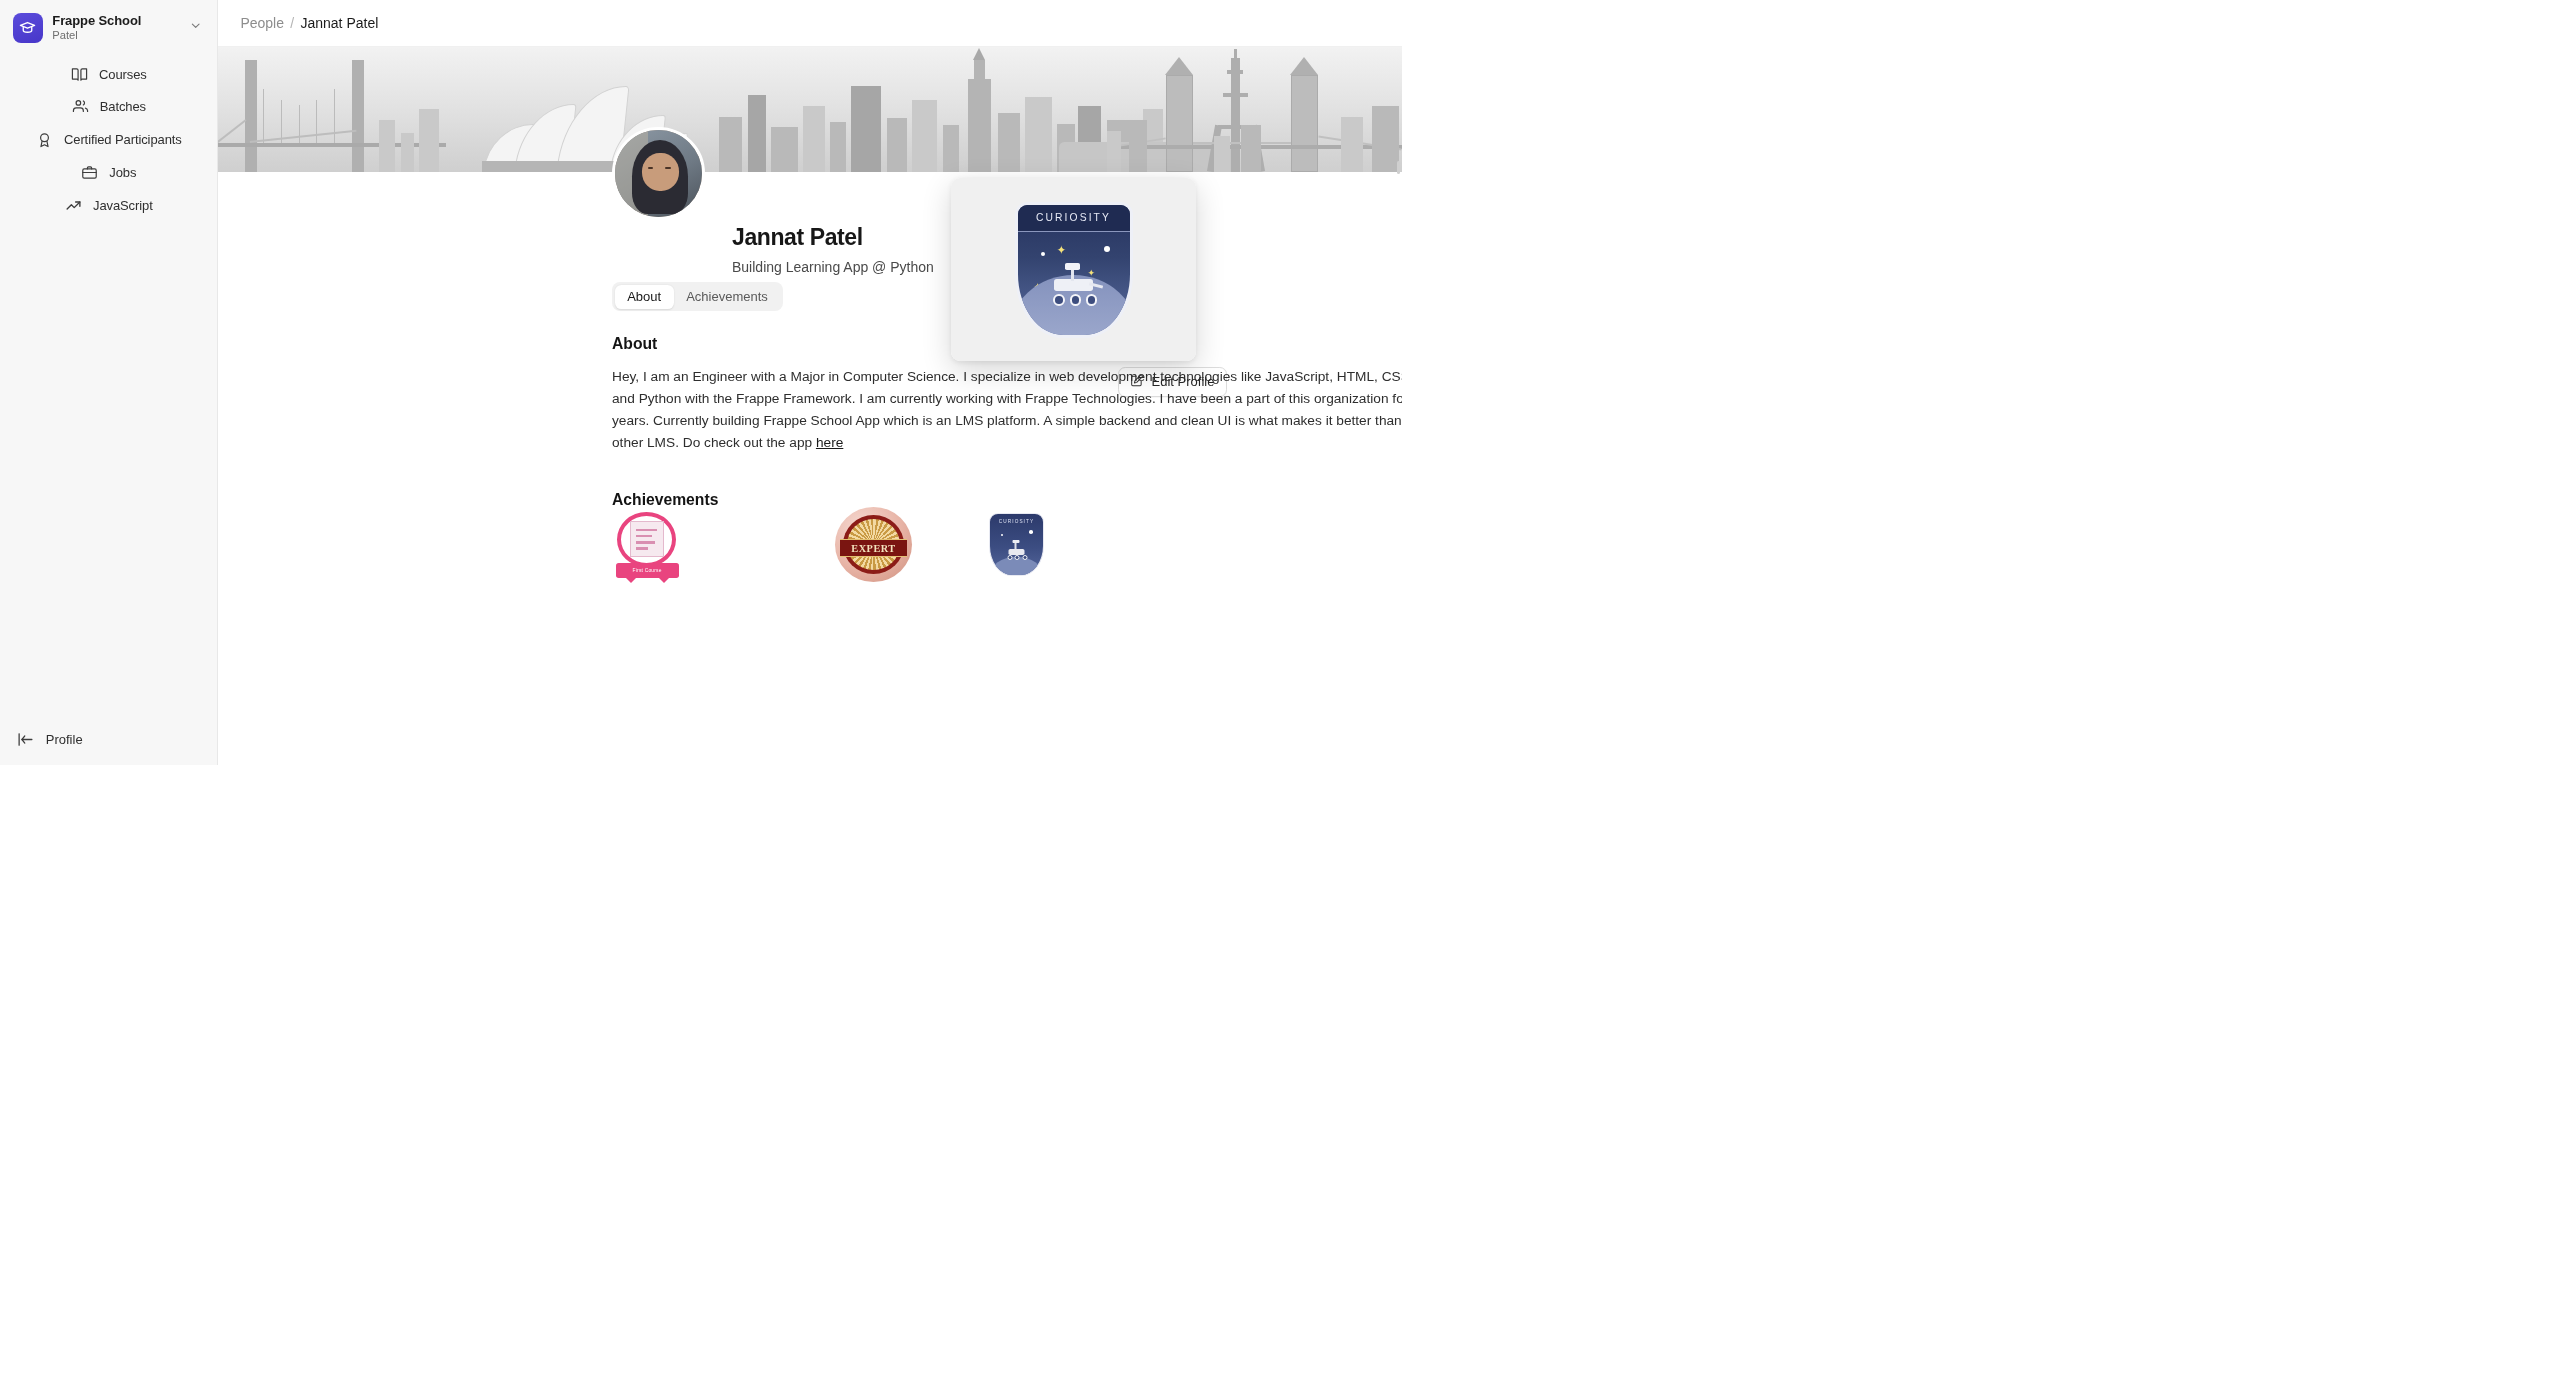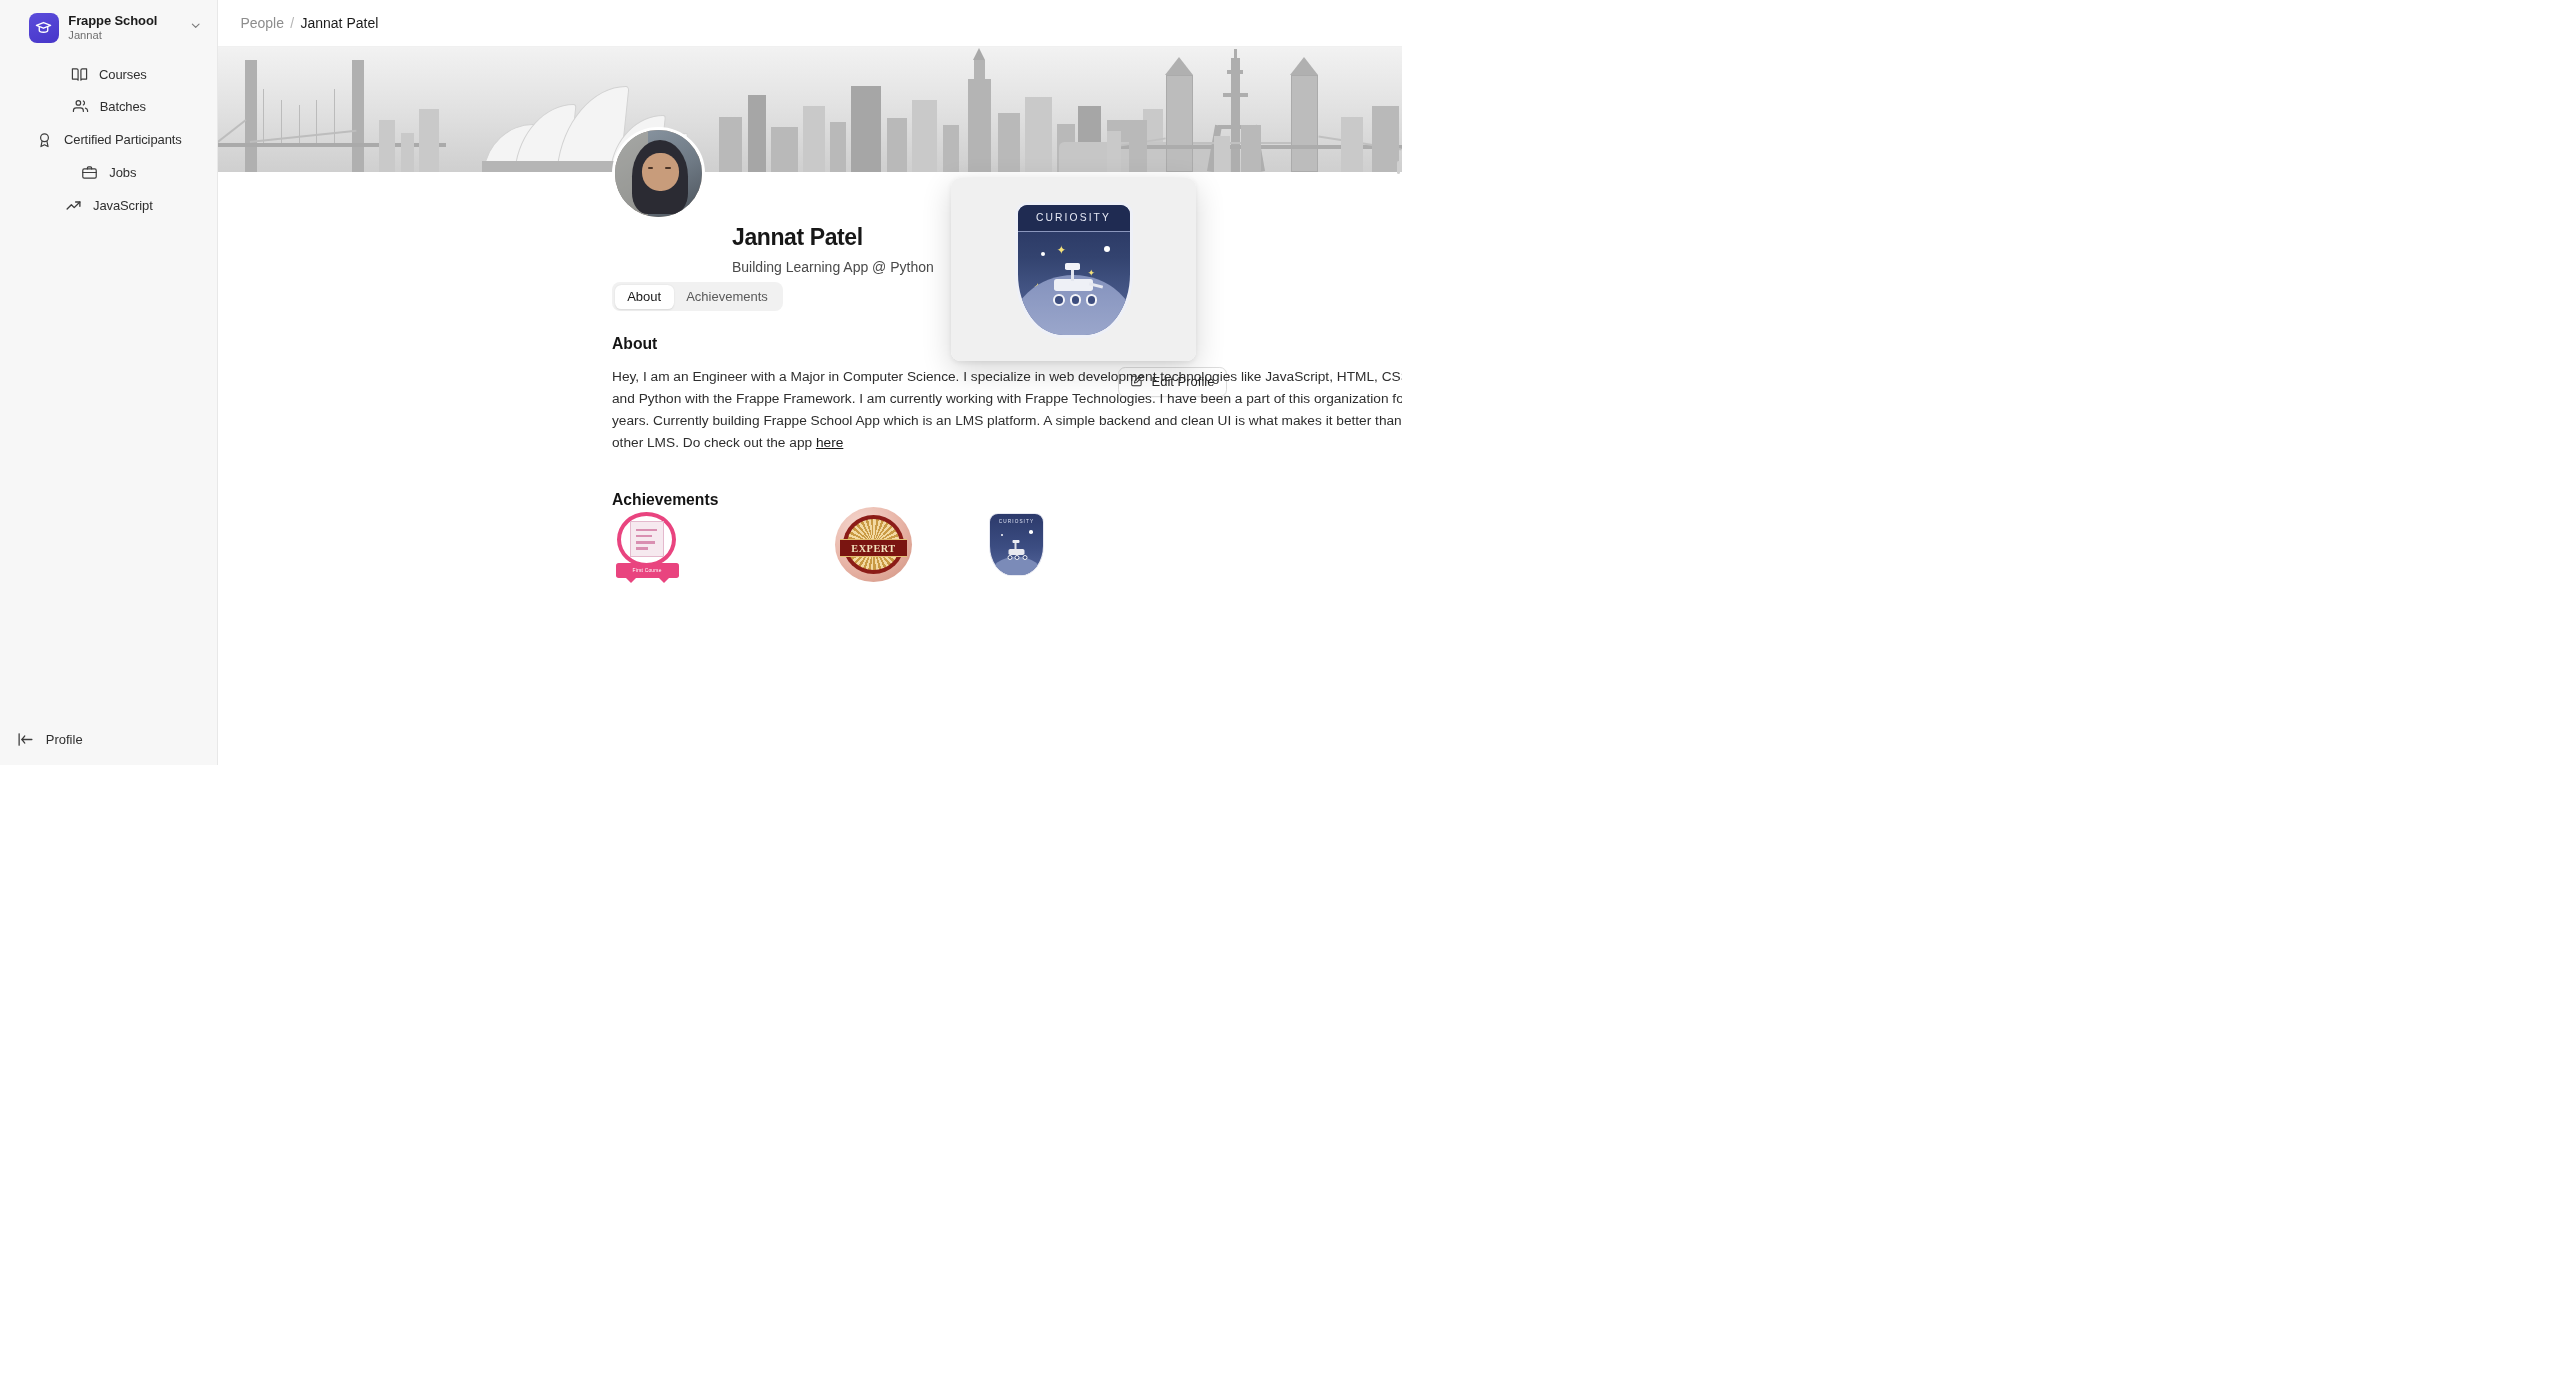--- a/index.html
+++ b/index.html
@@ -17,21 +17,20 @@
     background: #f7f7f7;
     border-right: 0.9px solid #e8e8e8;
     display: flex; flex-direction: column;
     flex: 0 0 218px;
     position: relative;
   }
   .brand {
     display: flex; align-items: center;
     gap: 9.8px;
     padding: 12.5px 12.5px 10.7px 12.5px;
-    margin-left: 16px;
   }
   .brand-logo {
     width: 30px; height: 30px; border-radius: 8px;
     background: linear-gradient(160deg,#5b4cdb 0%,#4736c9 100%);
     display: flex; align-items: center; justify-content: center;
     flex: 0 0 30px;
   }
   .brand-logo svg { display:block; }
   .brand-text { display: flex; flex-direction: column; line-height: 1.22; flex: 1 1 auto; min-width: 0;}
   .brand-title { font-size: 13px; font-weight: 600; color: #1b1b1b; letter-spacing: -0.1px;}
@@ -260,21 +259,21 @@
 
   <div class="brand">
     <div class="brand-logo">
       <svg width="17" height="17" viewBox="0 0 24 24" fill="none" stroke="#ffffff" stroke-width="1.9" stroke-linecap="round" stroke-linejoin="round">
         <path d="M22 9 12 5 2 9l10 4 10-4Z"></path>
         <path d="M6 11.5V16c0 1.5 2.7 2.7 6 2.7s6-1.2 6-2.7v-4.5"></path>
       </svg>
     </div>
     <div class="brand-text">
       <span class="brand-title">Frappe School</span>
-      <span class="brand-sub">Jannat</span>
+      <span class="brand-sub">Patel</span>
     </div>
     <span class="brand-chevron">
       <svg width="13.4" height="13.4" viewBox="0 0 24 24" fill="none" stroke="currentColor" stroke-width="2" stroke-linecap="round" stroke-linejoin="round">
           <path d="m6 9 6 6 6-6"></path>
         </svg>
     </span>
   </div>
 
   <div class="nav">
 

